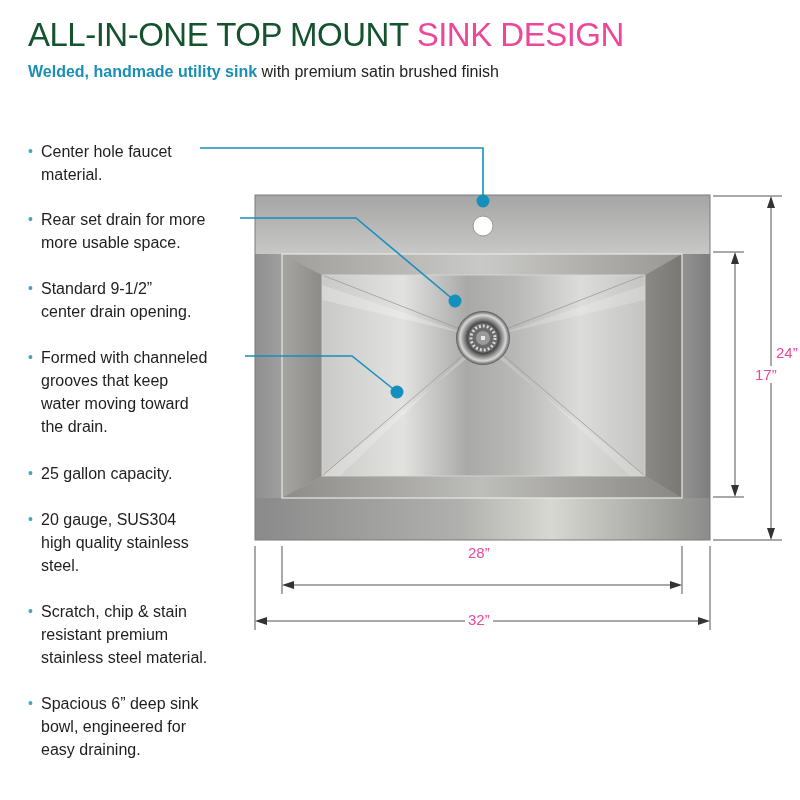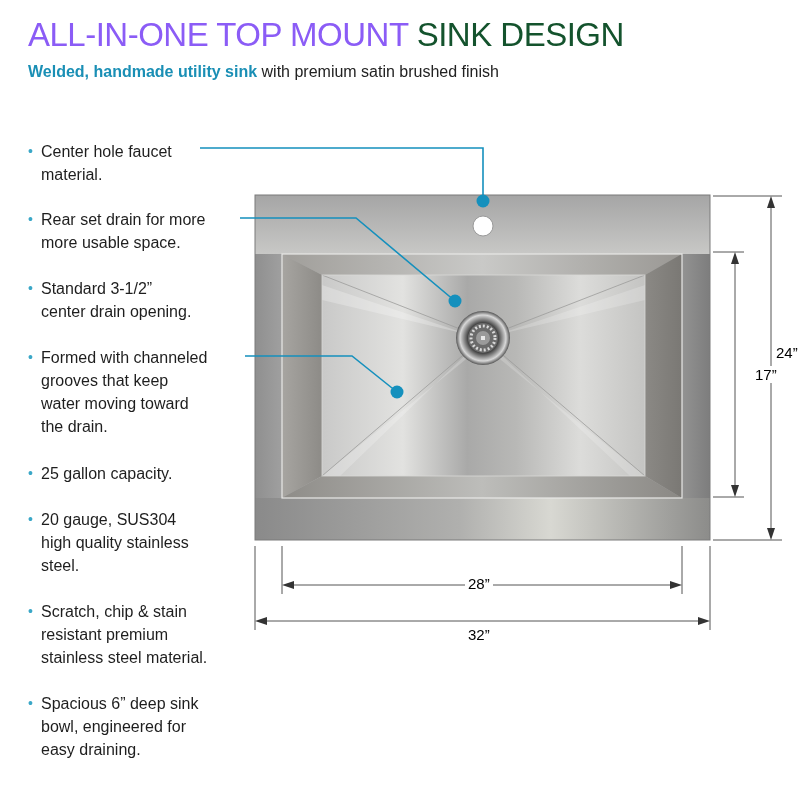--- a/index.html
+++ b/index.html
@@ -1,27 +1,27 @@
 <!DOCTYPE html>
 <html><head>
 <meta charset="utf-8">
 <style>
   html, body { margin: 0; padding: 0; background: #ffffff; }
   body { width: 800px; height: 800px; position: relative; overflow: hidden; font-family: "Liberation Sans", "DejaVu Sans", sans-serif; color: #1a1a1a; }
   .title { position: absolute; left: 28px; top: 16px; font-size: 33px; font-weight: 400; letter-spacing: -0.5px; white-space: nowrap; }
-  .title .accent { color: #8b5cf6; }
-  .title .dark { color: #14532d; }
+  .title .accent { color: #14532d; }
+  .title .dark { color: #ec4899; }
   .subtitle { position: absolute; left: 28px; top: 63px; font-size: 16px; white-space: nowrap; color: #222; text-align: right; }
   .subtitle .accent { color: #1a8fb5; font-weight: 700; }
   .features { position: absolute; left: 28px; top: 140px; width: 230px; }
   .feature { position: absolute; left: 0; font-size: 16px; line-height: 23px; color: #1e1e1e; }
   .feature .bullet { position: absolute; left: 0; top: 0; color: #3aa7c7; font-size: 14px; }
   .feature .text { display: block; padding-left: 13px; white-space: pre-line; }
   svg.art { position: absolute; left: 0; top: 0; }
-  .dim-label { position: absolute; font-size: 15px; color: #000000; background: #ffffff; padding: 0 3px; white-space: nowrap; }
+  .dim-label { position: absolute; font-size: 15px; color: #ec4899; background: #ffffff; padding: 0 3px; white-space: nowrap; }
 </style>
 </head>
 <body>
 
 <div class="title">
   <span class="accent">ALL-IN-ONE TOP MOUNT</span>
   <span class="dark">SINK DESIGN</span>
 </div>
 <div class="subtitle"><span class="accent">Welded, handmade utility sink</span><span> with premium satin brushed finish</span></div>
 
@@ -149,37 +149,37 @@
     <line x1="255" y1="546" x2="255" y2="630"></line>
     <line x1="710" y1="546" x2="710" y2="630"></line>
     <line x1="259" y1="621" x2="706" y2="621"></line>
     <polygon points="255,621 267,617 267,625" stroke="none"></polygon>
     <polygon points="710,621 698,617 698,625" stroke="none"></polygon>
   </g>
 </svg>
 
 <div class="dim-label" style="left:773px; top:344px;">24”</div>
 <div class="dim-label" style="left:752px; top:366px;">17”</div>
-<div class="dim-label" style="left:465px; top:575px;">28”</div>
-<div class="dim-label" style="left:465px; top:626px;">32”</div>
+<div class="dim-label" style="left:465px; top:544px;">28”</div>
+<div class="dim-label" style="left:465px; top:611px;">32”</div>
 
 <div class="features">
   <div class="feature" style="top:0px;">
     <span class="bullet">•</span>
     <span class="text">Center hole faucet
 material.</span>
   </div>
   <div class="feature" style="top:68px;">
     <span class="bullet">•</span>
     <span class="text">Rear set drain for more
 more usable space.</span>
   </div>
   <div class="feature" style="top:137px;">
     <span class="bullet">•</span>
-    <span class="text">Standard 3-1/2”
+    <span class="text">Standard 9-1/2”
 center drain opening.</span>
   </div>
   <div class="feature" style="top:206px;">
     <span class="bullet">•</span>
     <span class="text">Formed with channeled
 grooves that keep
 water moving toward
 the drain.</span>
   </div>
   <div class="feature" style="top:322px;">

